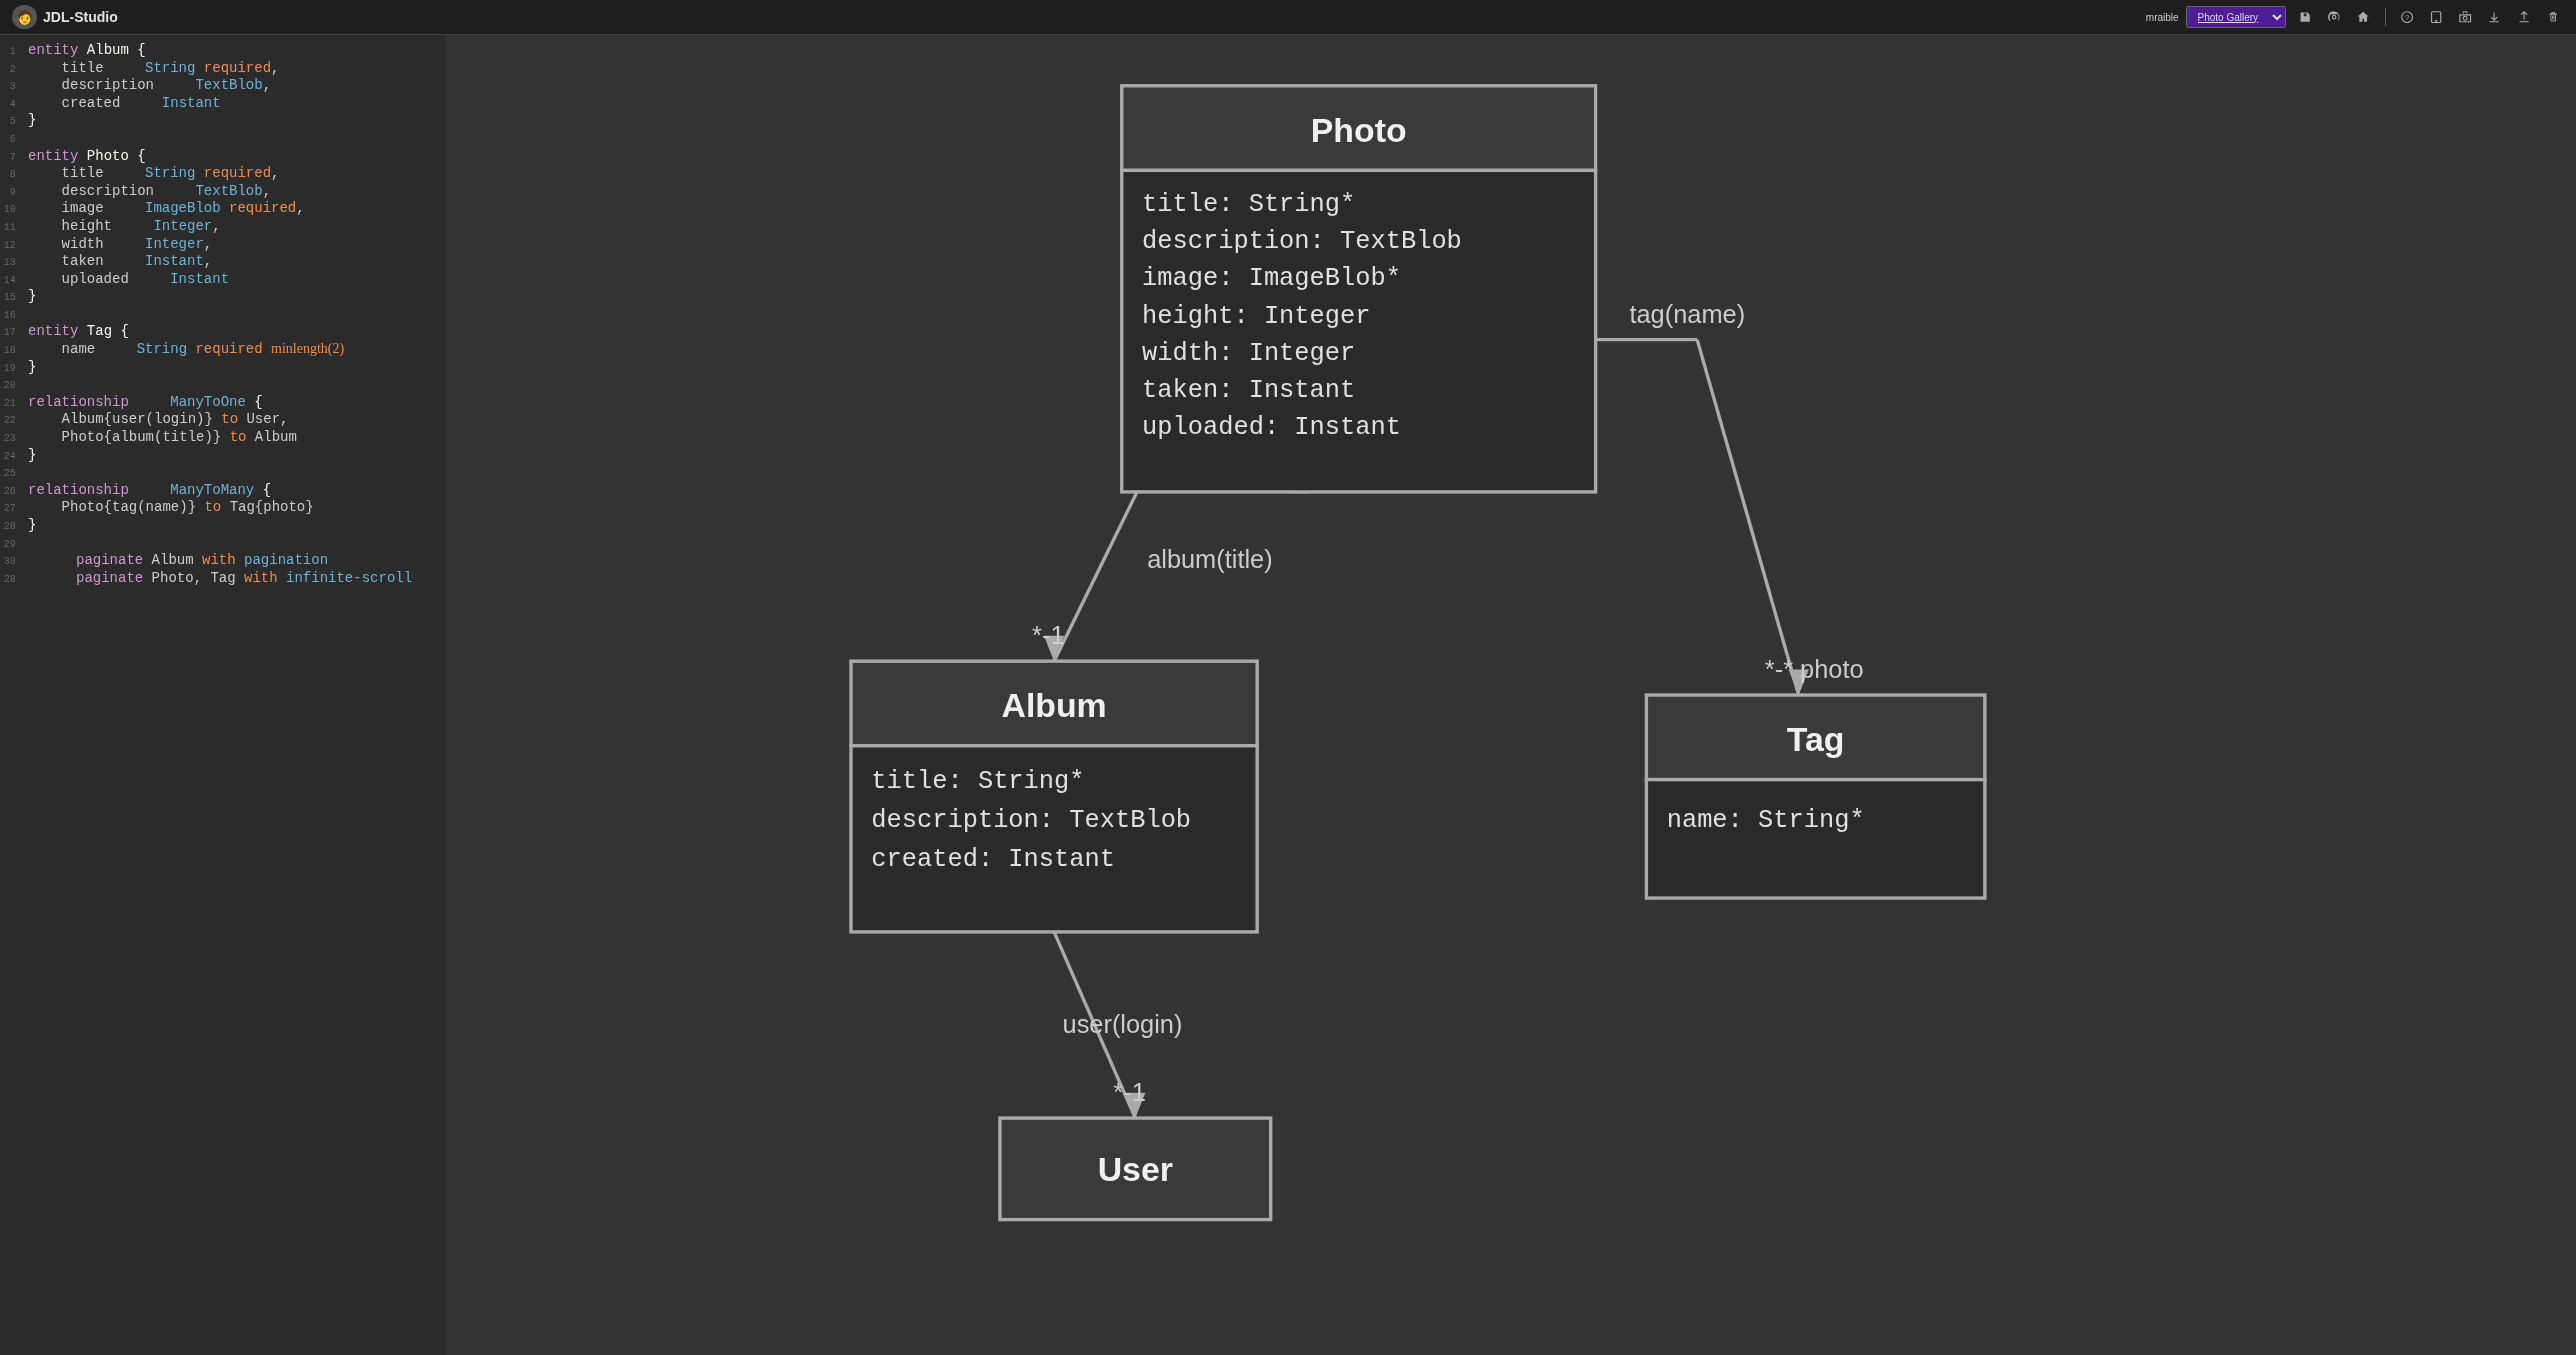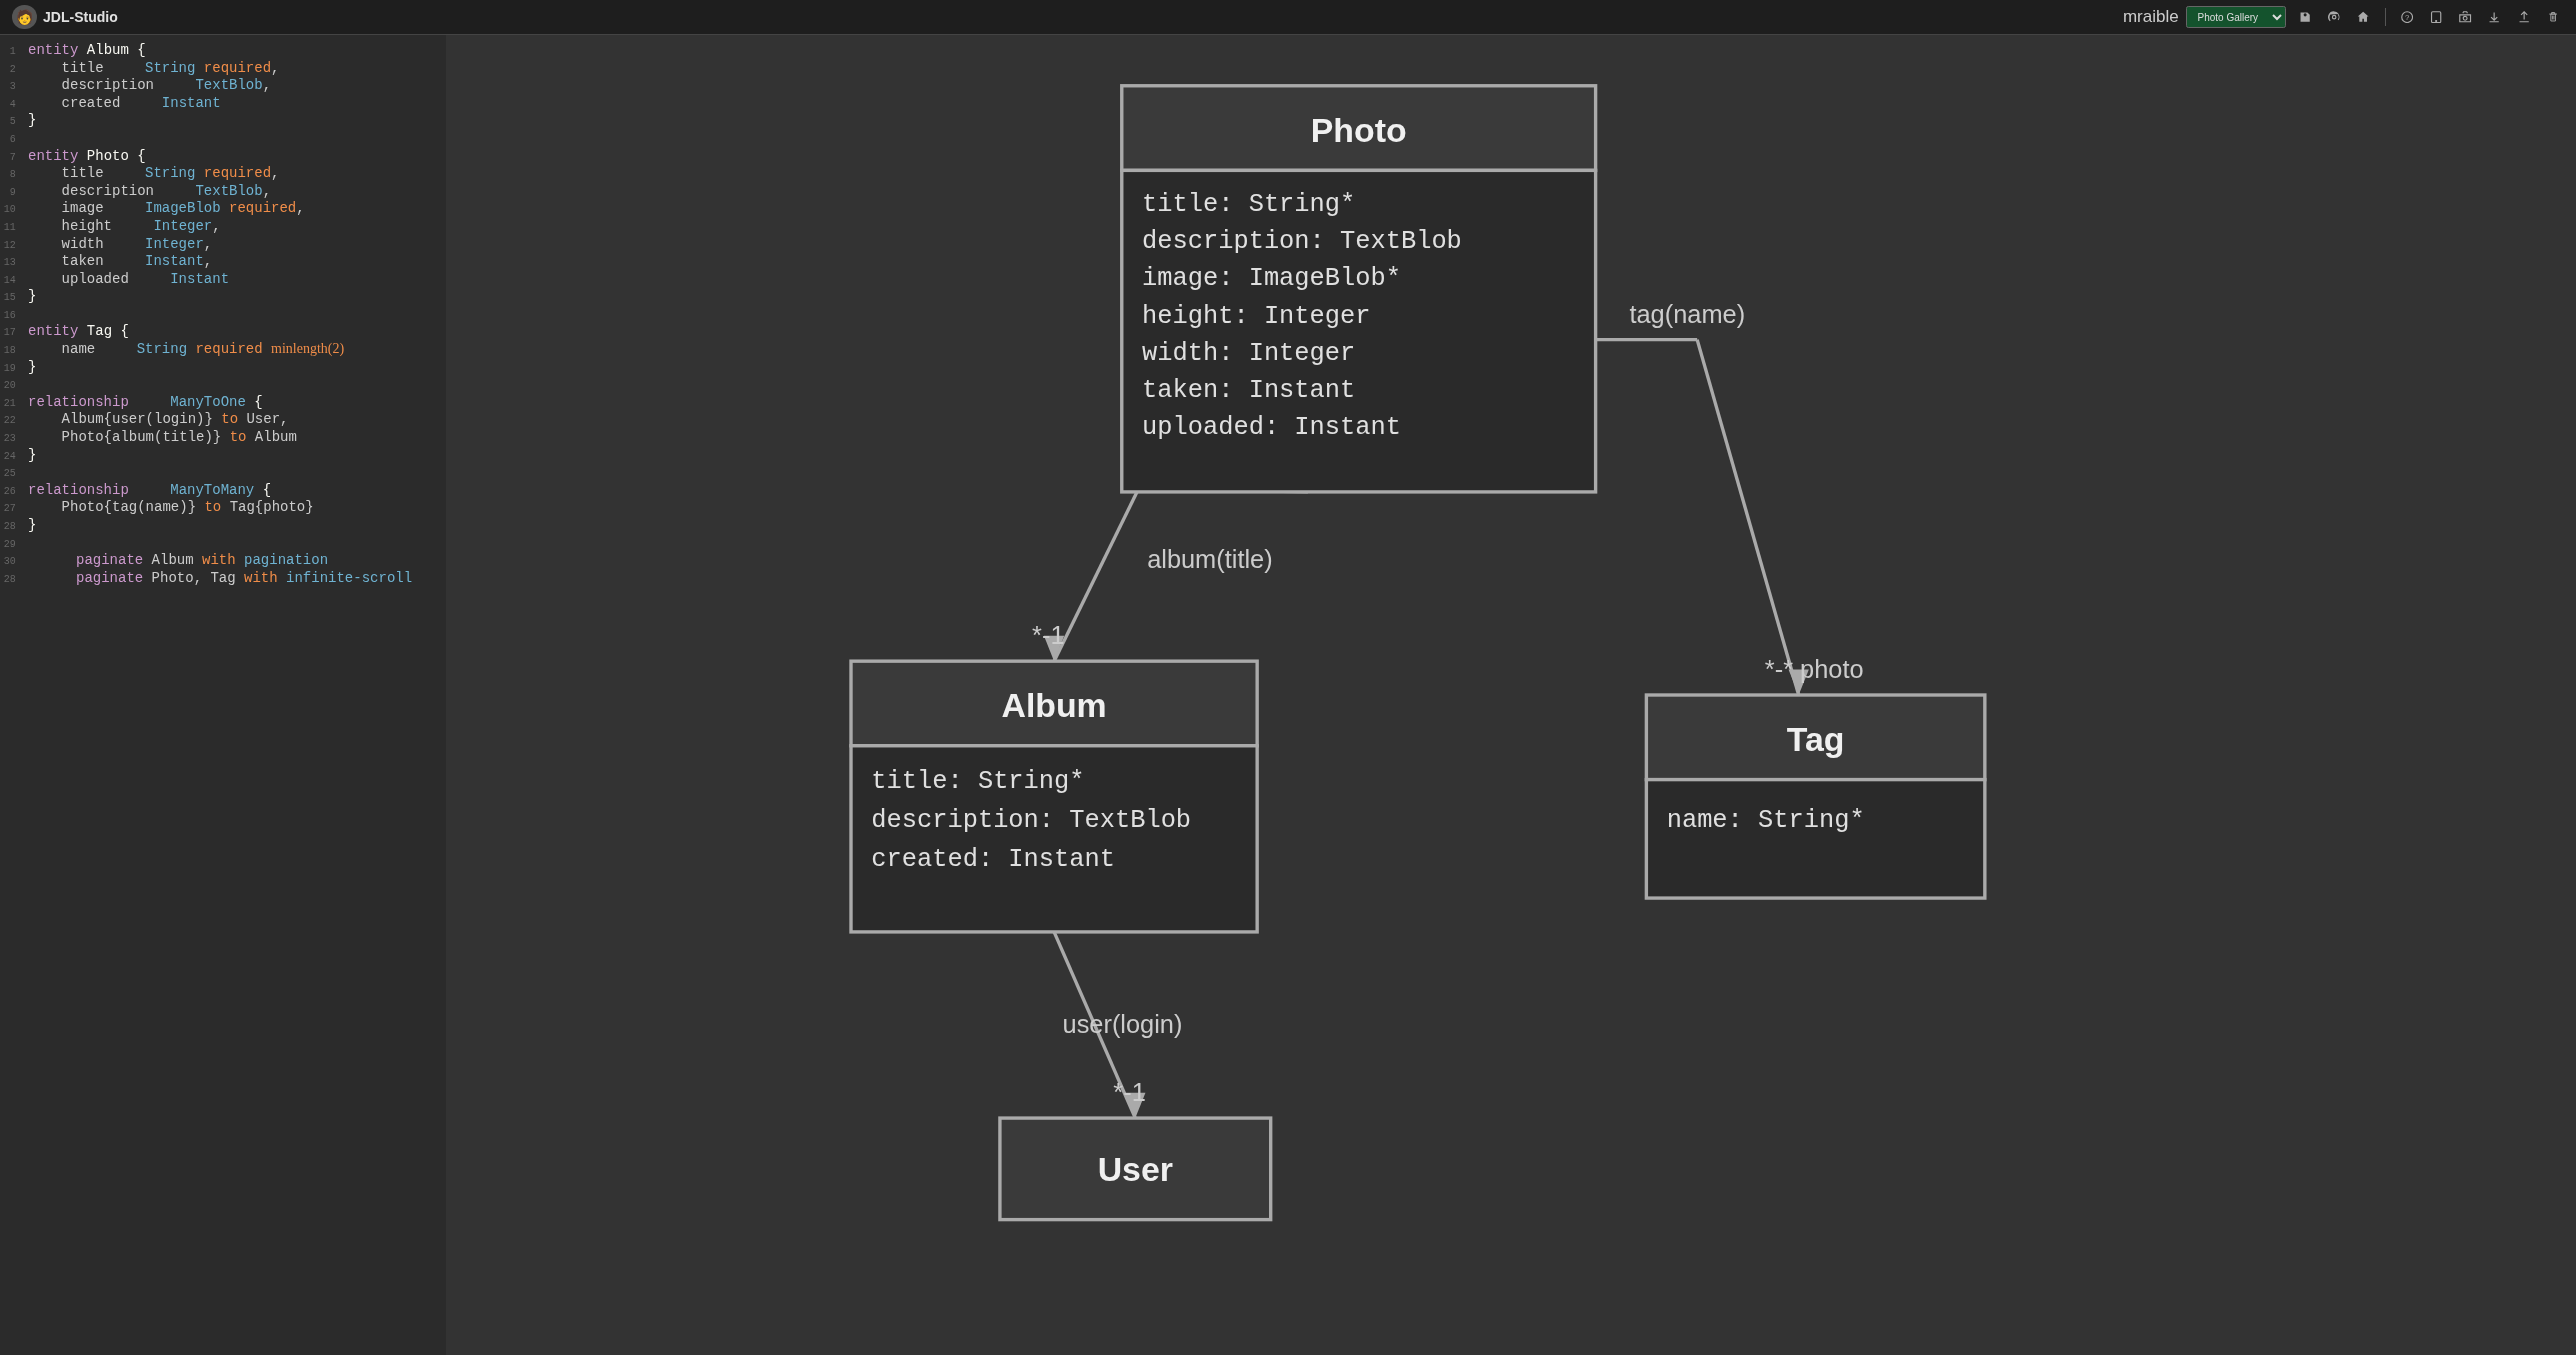--- a/index.html
+++ b/index.html
@@ -47,30 +47,31 @@
       font-family: Arial, sans-serif;
     }
     #header-right {
       display: flex;
       align-items: center;
       gap: 7.7px;
     }
     #username {
       color: #ccc;
       font-family: Arial, sans-serif;
-      font-size: 17px;
+      font-size: 10px;
     }
     #project-select {
-      background: #14532d;
+      background: #4c1d95;
       color: #ddd;
       border: 0.8px solid #666;
       padding: 3.1px 6.2px;
       font-size: 10px;
       border-radius: 2.3px;
       min-width: 100px;
+      text-decoration: underline;
     }
     .header-divider {
       width: 0.8px;
       height: 18.5px;
       background: #555;
       margin: 0 3.1px;
     }
     .header-icon-btn {
       background: none;
       border: none;

